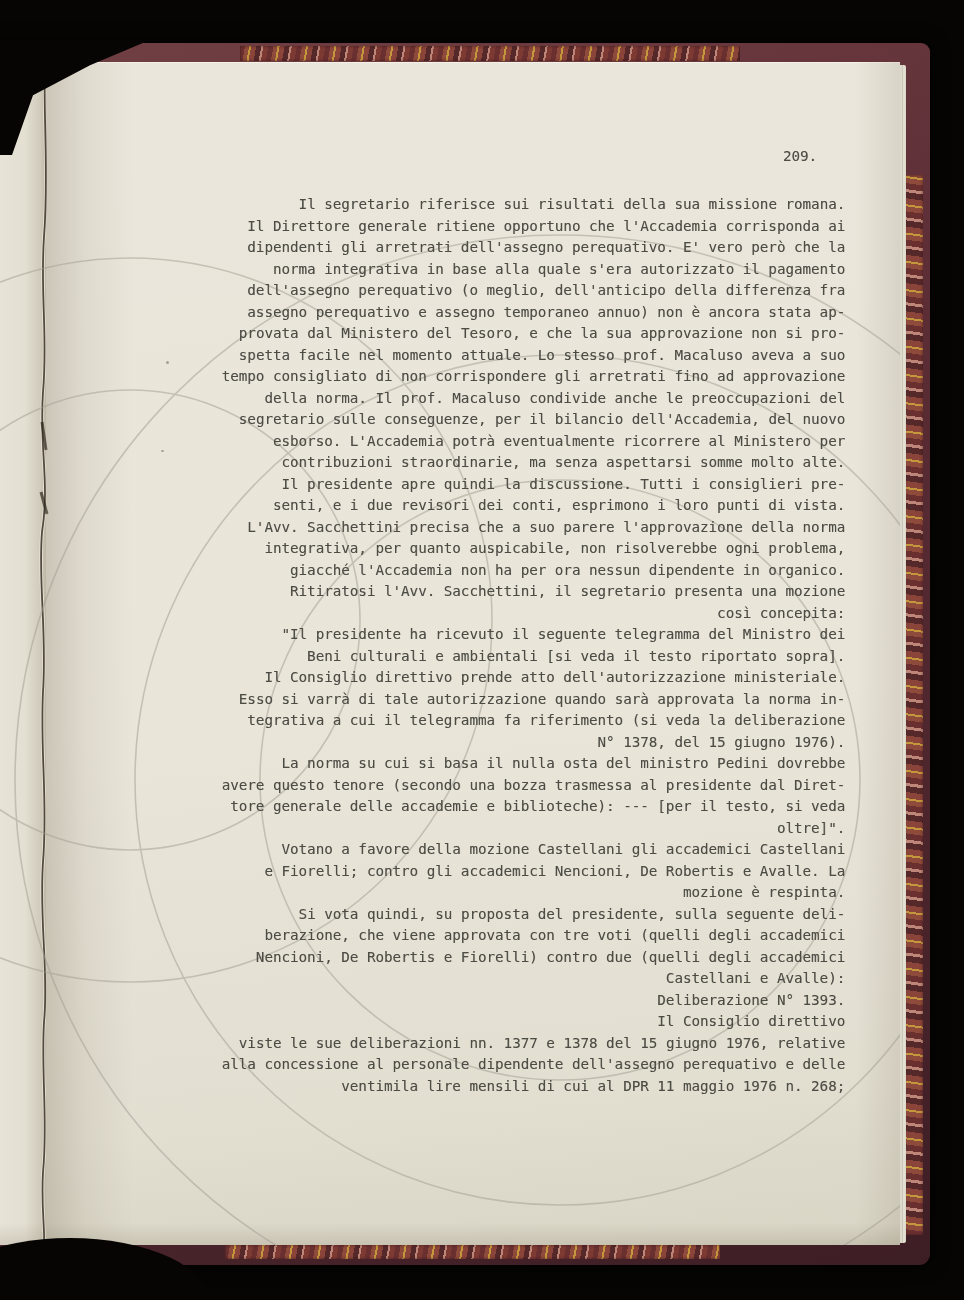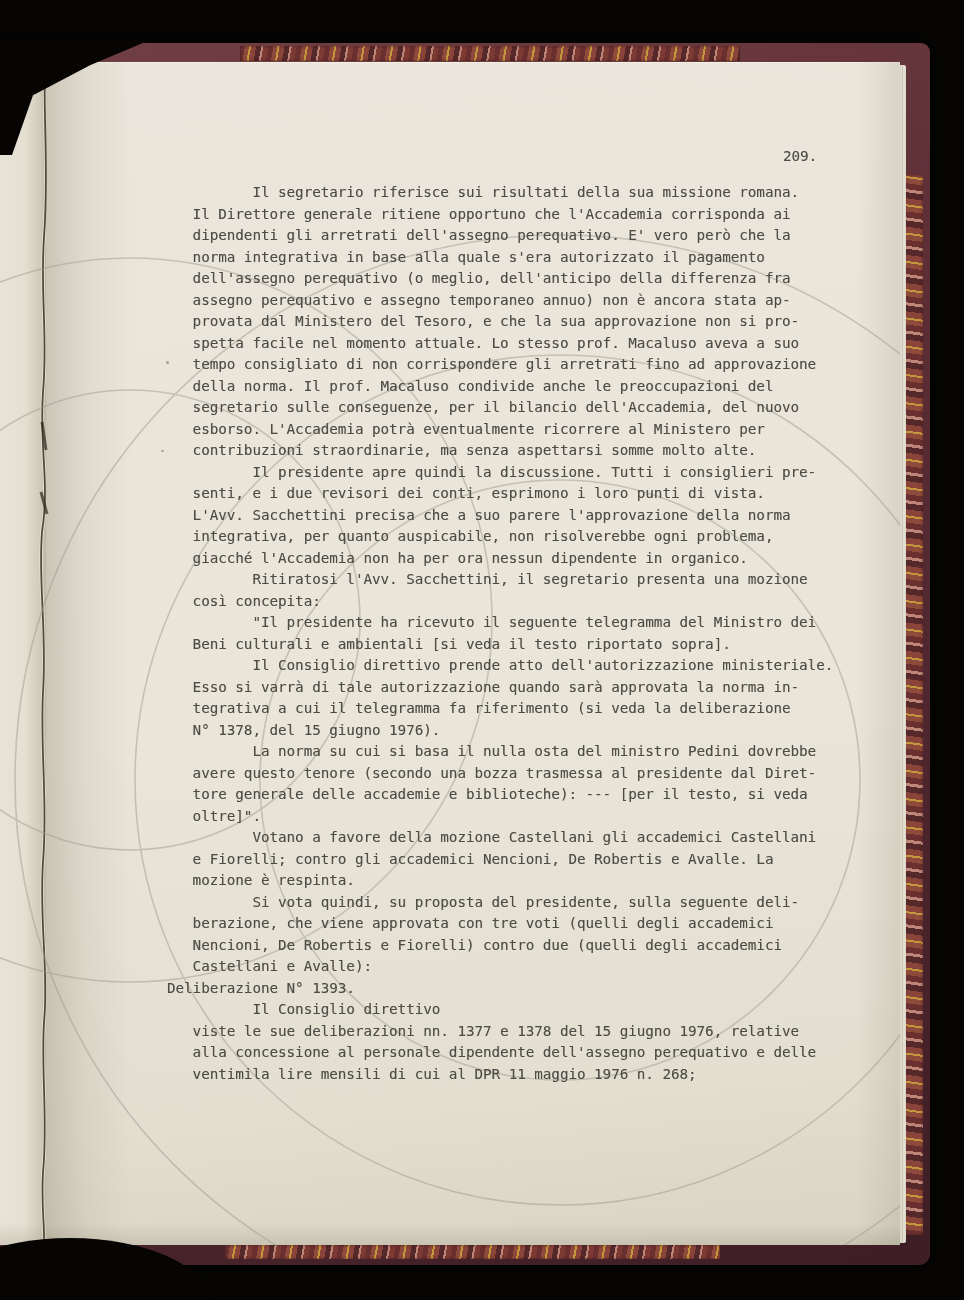--- a/index.html
+++ b/index.html
@@ -7,21 +7,21 @@
     --leather:#5c2d35; --leather-dark:#3e1e25; --leather-light:#714044;
     --marble-red:#8e4a3a; --marble-dark:#552829; --marble-pink:#bd8678; --marble-gold:#c5973c;
     --page-edge:#dcd8ca; --watermark:#a09d90; --crack:#372f23;
   }
   html,body{margin:0;padding:0;}
   body{
     width:964px;height:1300px;overflow:hidden;position:relative;
     background:var(--backdrop);
     font-family:"DejaVu Sans Mono","Liberation Mono",monospace;
   }
-  .backdrop{position:absolute;inset:0;background:var(--backdrop);}
+  .backdrop{position:absolute;inset:0;background:var(--backdrop);text-align:right;}
   
   .book{
     position:absolute;left:-8px;top:43px;width:938px;height:1222px;
     background:linear-gradient(160deg,var(--leather-light) 0%,var(--leather) 38%,var(--leather-dark) 100%);
     border-radius:0 9px 11px 0;
     box-shadow:0 0 18px rgba(0,0,0,.9);
   }
   
   .marble{position:absolute;background:
       repeating-linear-gradient(100deg,
@@ -68,21 +68,21 @@
   .speck{position:absolute;width:3px;height:3px;border-radius:50%;background:#6b675c;opacity:.55;}
   .speck.s1{left:166px;top:299px;}
   .speck.s2{left:161px;top:388px;height:2px;}
   
   .pagenum{
     position:absolute;left:783px;top:84px;
     font-size:14.2px;line-height:21.5px;color:var(--ink);
     text-shadow:.3px .3px 0 rgba(76,75,68,.35);
   }
   pre.body-text{
-    position:absolute;left:163px;top:116px;margin:4px;
+    position:absolute;left:163px;top:116px;margin:16px;
     font-family:inherit;font-size:14.2px;line-height:21.5px;letter-spacing:0;
     color:var(--ink);white-space:pre;
     text-shadow:.3px .3px 0 rgba(76,75,68,.32);
   }
   
   .corner-tl{
     position:absolute;left:0;top:40px;width:150px;height:115px;background:var(--backdrop);
     clip-path:polygon(0 0,100% 0,60% 22%,22% 48%,8% 100%,0 100%);
   }
   .corner-bl{

